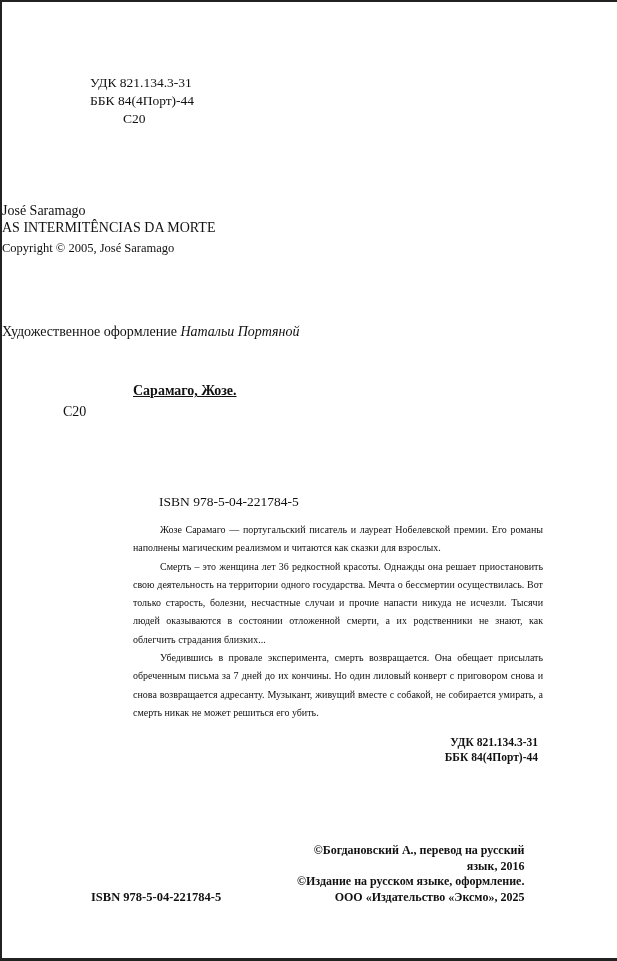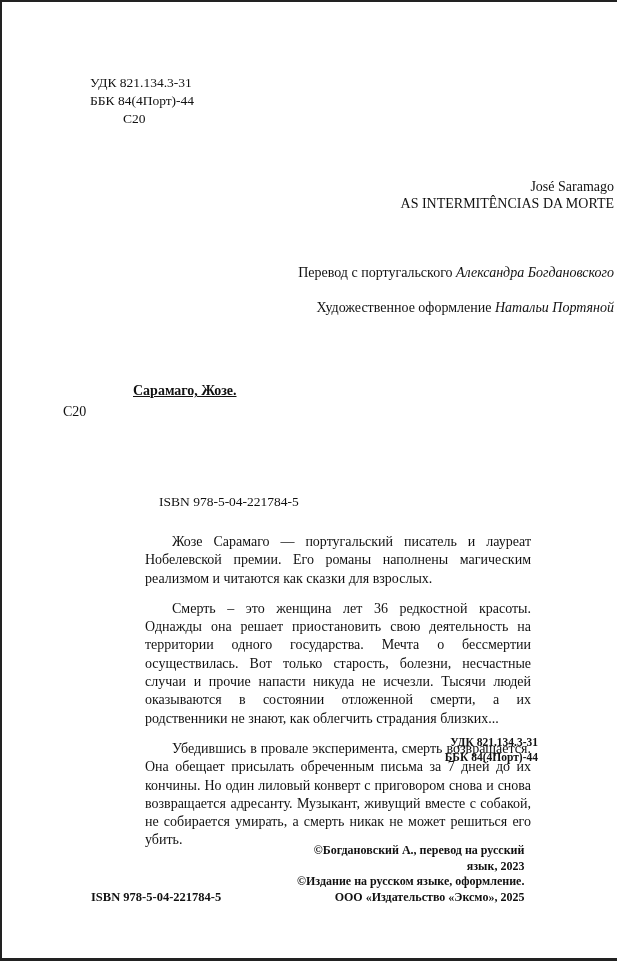--- a/index.html
+++ b/index.html
@@ -12,21 +12,21 @@
       color: #111111;
     }
     .page {
       position: absolute;
       left: 2px; top: 2px;
       width: 616px; height: 956px;
       background: #ffffff;
     }
     .abs { position: absolute; white-space: nowrap; }
     .ital { font-style: italic; }
-    .center { text-align: right; }
+    .center { text-align: left; margin-top: 24px; }
 
     .udk-top { left: 88px; top: 72px; }
     .udk-top div { font-size: 13.5px; line-height: 18px; }
     .udk-top .code { padding-left: 33px; }
 
     .orig { left: 0; width: 612px; top: 176px; }
     .orig .author, .orig .title { font-size: 14px; line-height: 17px; }
     .orig .copy { font-size: 12.5px; line-height: 15px; }
     .orig .copy.first { margin-top: 5px; }
 
@@ -41,22 +41,22 @@
       font-size: 14.2px; line-height: 21.5px;
       text-align: justify; text-indent: 26px;
     }
     .card-isbn { left: 157px; top: 491px; font-size: 13.5px; line-height: 17px; }
 
     .annot {
       left: 131px; top: 519px; width: 410px;
       white-space: normal;
     }
     .annot p {
-      margin: 12px;
-      font-size: 14px; line-height: 18.3px;
+      margin: 0;
+      font-size: 10px; line-height: 18.3px;
       text-align: justify; text-indent: 27px;
     }
     .udk-bottom { left: 0; width: 536px; top: 733px; text-align: right; }
     .udk-bottom div { font-size: 11.5px; line-height: 15px; font-weight: bold; }
 
     .footer-isbn { left: 89px; top: 888px; font-size: 12.5px; font-weight: bold; line-height: 15px; }
     .footer-copy { left: 290px; top: 841px; }
     .footer-copy .row { font-size: 12px; line-height: 15.6px; font-weight: bold; text-align: right; }
     .footer-copy .sym { display: inline-block; width: 14px; }
     .footer-copy .cont { padding-left: 14px; }
@@ -68,23 +68,23 @@
 
   <div class="abs udk-top">
     <div>УДК 821.134.3-31</div>
     <div>ББК 84(4Порт)-44</div>
     <div class="code">С20</div>
   </div>
 
   <div class="abs orig center">
     <div class="author">José Saramago</div>
     <div class="title">AS INTERMITÊNCIAS DA MORTE</div>
+    <div class="copy first">Copyright © 2005, José Saramago</div>
   </div>
 
-  <div class="abs credit credit1 center"><span>Перевод с португальского </span><span class="ital">Александра Богдановского</span></div>
 
   <div class="abs credit credit2 center"><span>Художественное оформление </span><span class="ital">Натальи Портяной</span></div>
 
   <div class="abs card-author">Сарамаго, Жозе.</div>
   <div class="abs card-code">С20</div>
   <div class="abs card-isbn">ISBN 978-5-04-221784-5</div>
 
   <div class="abs annot">
     <p>Жозе Сарамаго — португальский писатель и лауреат Нобелевской премии. Его романы наполнены магическим реализмом и читаются как сказки для взрослых.</p>
     <p>Смерть – это женщина лет 36 редкостной красоты. Однажды она решает приостановить свою деятельность на территории одного государства. Мечта о бессмертии осуществилась. Вот только старость, болезни, несчастные случаи и прочие напасти никуда не исчезли. Тысячи людей оказываются в состоянии отложенной смерти, а их родственники не знают, как облегчить страдания близких...</p>
@@ -93,18 +93,18 @@
 
   <div class="abs udk-bottom">
     <div>УДК 821.134.3-31</div>
     <div>ББК 84(4Порт)-44</div>
   </div>
 
   <div class="abs footer-isbn">ISBN 978-5-04-221784-5</div>
 
   <div class="abs footer-copy">
     <div class="row"><span class="sym">©</span><span>Богдановский А., перевод на русский</span></div>
-    <div class="row cont">язык, 2023</div>
+    <div class="row cont">язык, 2016</div>
     <div class="row"><span class="sym">©</span><span>Издание на русском языке, оформление.</span></div>
     <div class="row cont">ООО «Издательство «Эксмо», 2025</div>
   </div>
 
 </div>
 
 </body></html>

